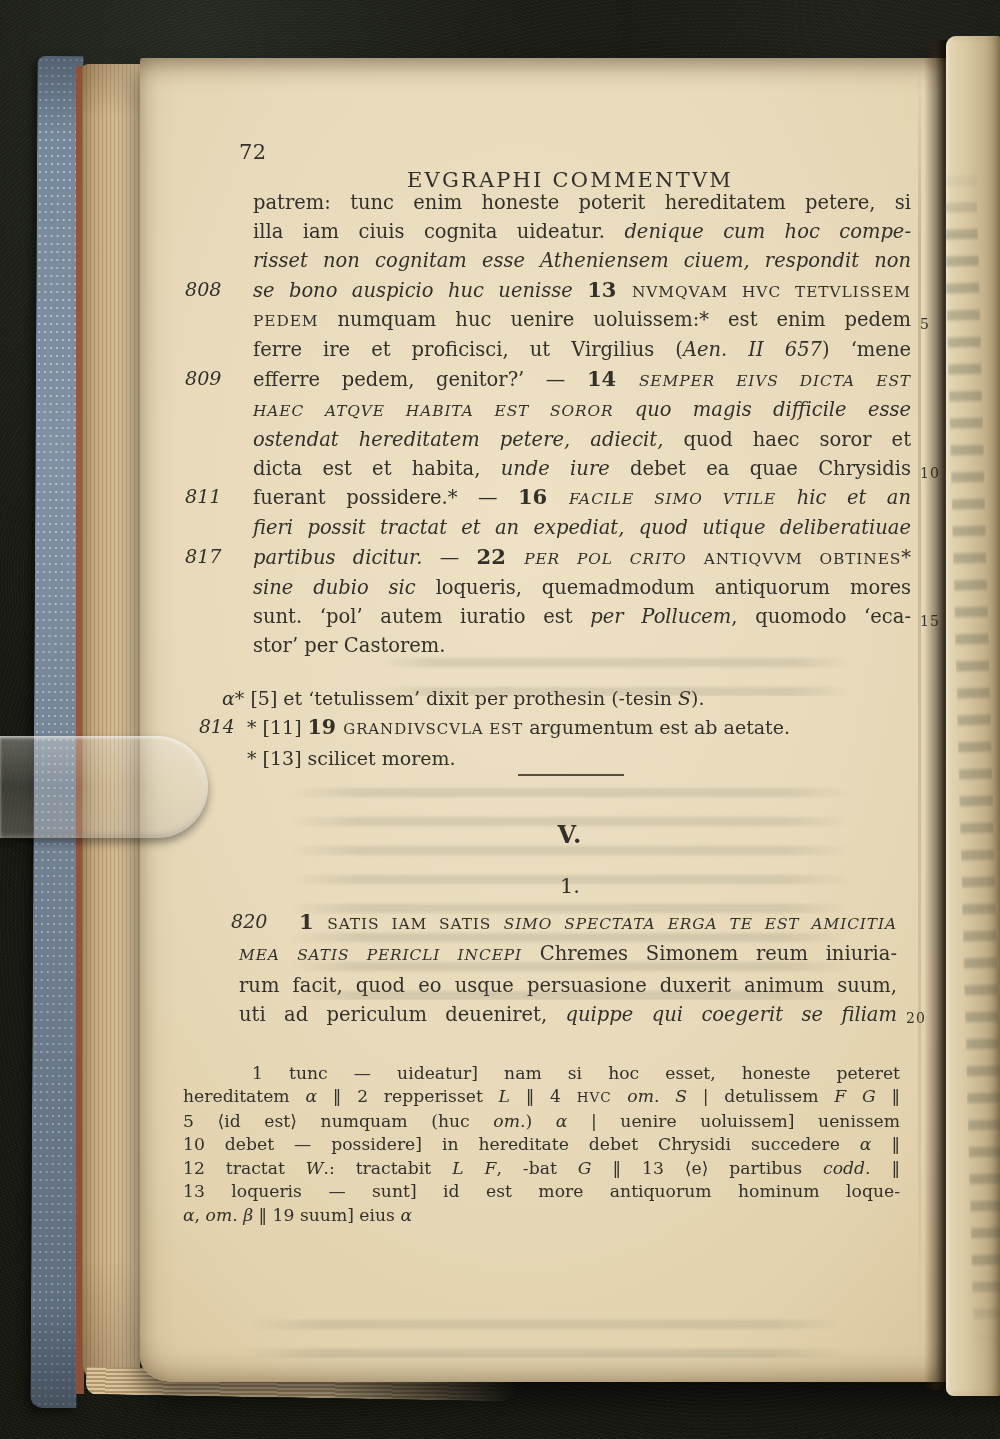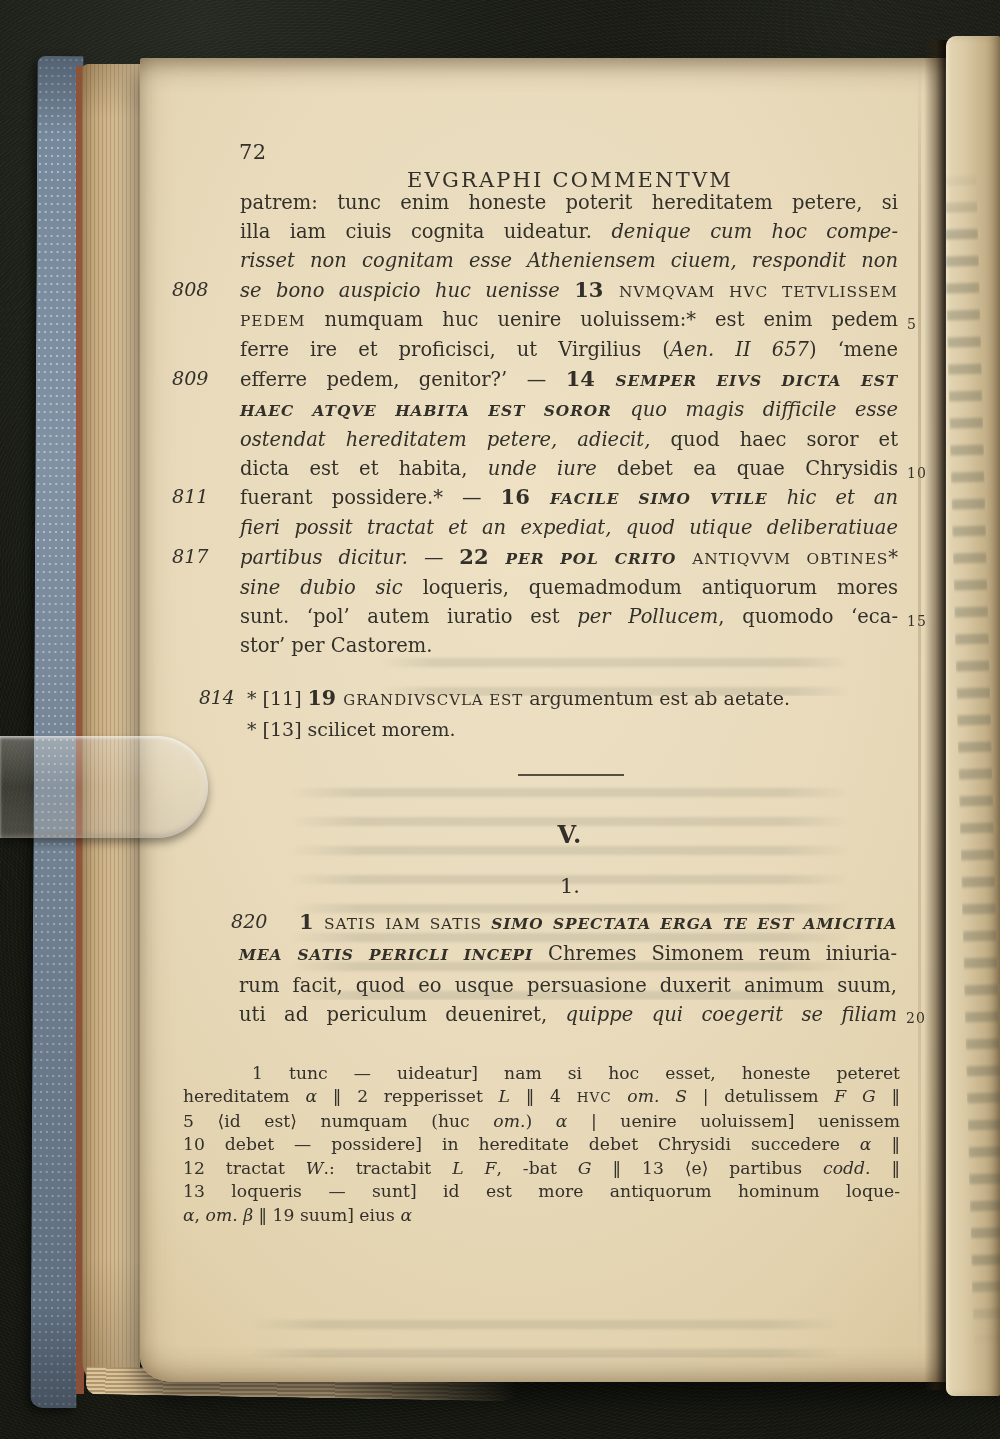--- a/index.html
+++ b/index.html
@@ -94,32 +94,32 @@
     background:repeating-linear-gradient(0deg, rgba(108,110,92,.16) 0 9px, rgba(108,110,92,0) 9px 29px);
     filter:blur(1.8px);
     -webkit-mask-image:linear-gradient(90deg,transparent,#000 12%,#000 88%,transparent);
     mask-image:linear-gradient(90deg,transparent,#000 12%,#000 88%,transparent);
   }
   
   .page .txt{position:absolute;z-index:5;}
   .hdr-num{left:99px;top:82px;font-size:21px;letter-spacing:.5px;}
   .hdr-title{left:180px;top:82px;width:500px;text-align:center;font-size:21px;letter-spacing:2.2px;margin-top:28px;}
   .blk{position:absolute;}
-  .blk-main{left:100px;top:131px;width:658px;font-size:19.5px;line-height:28.85px;}
+  .blk-main{left:113px;top:131px;width:658px;font-size:19.5px;line-height:28.85px;}
   .blk-notes{left:82px;top:626px;width:650px;font-size:19px;line-height:28.8px;}
   .blk-820{left:99px;top:849px;width:658px;font-size:19.5px;line-height:29.4px;}
   .blk-app{left:43px;top:1004px;width:717px;font-size:17.2px;line-height:23.45px;}
   .tline{position:relative;text-align:justify;text-align-last:justify;text-justify:inter-word;}
   .tline.nj{text-align:left;text-align-last:left;}
   .s-r{font-style:normal;}
   .s-i{font-style:italic;}
   .s-g{font-style:italic;}
   .s-b{font-weight:bold;font-size:1.08em;}
   .s-sc{font-size:.79em;letter-spacing:.9px;}
-  .s-isc{font-style:italic;font-size:.79em;letter-spacing:.9px;font-weight:bold;}
+  .s-isc{font-style:italic;font-size:.79em;letter-spacing:.9px;}
   .mnum{position:absolute;left:-68px;width:56px;text-align:right;font-style:italic;font-size:.98em;top:0;}
   .blk-notes .mnum{left:-48px;}
   .lnum{position:absolute;left:calc(100% + 9px);top:4px;font-size:14px;letter-spacing:1px;}
   .rule{left:378px;top:716px;width:106px;height:2px;background:#564e42;z-index:5;position:absolute;}
   .sec-v{left:180px;top:762px;width:500px;text-align:center;font-size:24px;font-weight:bold;letter-spacing:1px;}
   .sec-1{left:180px;top:816px;width:500px;text-align:center;font-size:21px;}
 </style>
 </head>
 <body>
 
@@ -149,20 +149,21 @@
       <div class="tline"><span class="s-i">ostendat hereditatem petere, adiecit, </span><span class="s-r">quod haec soror et</span></div>
       <div class="tline"><span class="s-r">dicta est et habita, </span><span class="s-i">unde iure </span><span class="s-r">debet ea quae Chrysidis</span><span class="lnum">10</span></div>
       <div class="tline"><span class="s-r">fuerant possidere.* — </span><span class="s-b">16 </span><span class="s-isc">FACILE SIMO VTILE</span><span class="s-r"> </span><span class="s-i">hic et an</span><span class="mnum">811</span></div>
       <div class="tline"><span class="s-i">fieri possit tractat et an expediat, quod utique deliberatiuae</span></div>
       <div class="tline"><span class="s-i">partibus dicitur. — </span><span class="s-b">22 </span><span class="s-isc">PER POL CRITO</span><span class="s-r"> </span><span class="s-sc">ANTIQVVM OBTINES</span><span class="s-r">*</span><span class="mnum">817</span></div>
       <div class="tline"><span class="s-i">sine dubio sic </span><span class="s-r">loqueris, quemadmodum antiquorum mores</span></div>
       <div class="tline"><span class="s-r">sunt. ‘pol’ autem iuratio est </span><span class="s-i">per Pollucem</span><span class="s-r">, quomodo ‘eca-</span><span class="lnum">15</span></div>
       <div class="tline nj"><span class="s-r">stor’ per Castorem.</span></div>
     </div>
   <div class="blk blk-notes">
+      <div class="tline nj"><span class="s-g">α</span><span class="s-r">* [5] et ‘tetulissem’ dixit per prothesin (-tesin </span><span class="s-i">S</span><span class="s-r">).</span></div>
       <div class="tline nj" style="text-indent: 25px;"><span class="s-r">* [11] </span><span class="s-b">19 </span><span class="s-sc">GRANDIVSCVLA EST</span><span class="s-r"> argumentum est ab aetate.</span><span class="mnum">814</span></div>
       <div class="tline nj" style="text-indent: 25px;"><span class="s-r">* [13] scilicet morem.</span></div>
     </div>
 
   <div class="rule"></div>
   <div class="txt sec-v">V.</div>
   <div class="txt sec-1">1.</div>
 
   <div class="blk blk-820">
       <div class="tline" style="text-indent: 60px;"><span class="s-b">1 </span><span class="s-sc">SATIS IAM SATIS</span><span class="s-r"> </span><span class="s-isc">SIMO SPECTATA ERGA TE EST AMICITIA</span><span class="mnum">820</span></div>

